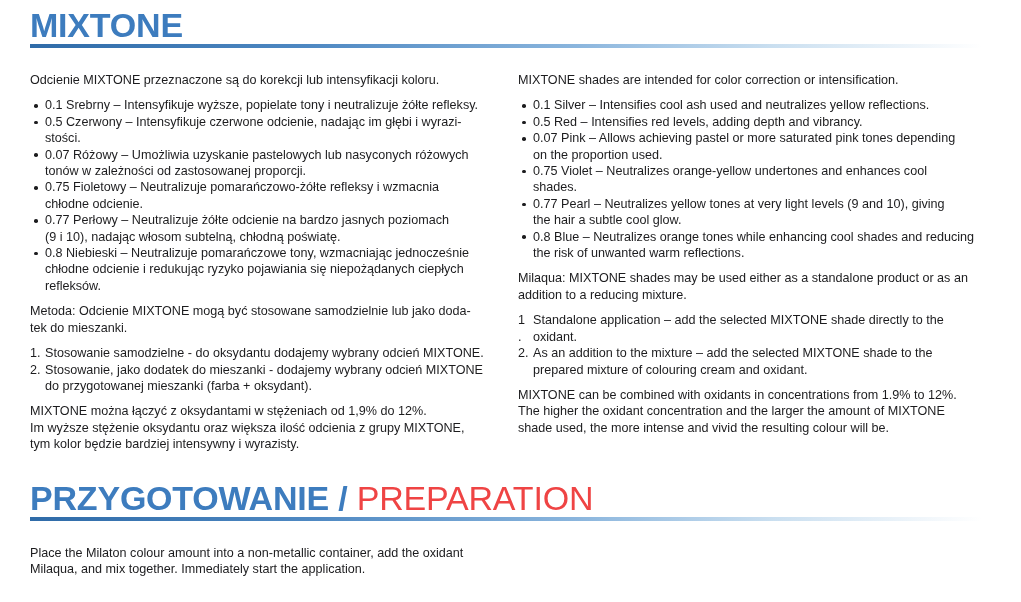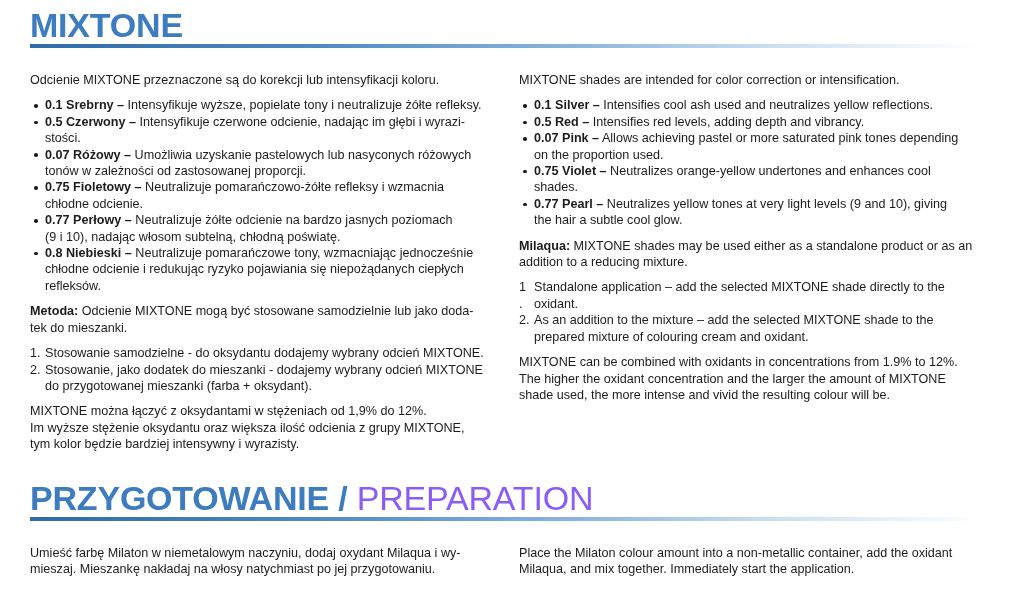--- a/index.html
+++ b/index.html
@@ -7,34 +7,34 @@
     width:1021px;height:602px;overflow:hidden;background:#ffffff;
     font-family:"Liberation Sans",sans-serif;color:#1c1c1e;
     -webkit-font-smoothing:antialiased;
   }
   .doc{position:relative;width:1021px;height:602px;}
   .heading{
     margin:10px 30px 0 30px;
     font-size:34px;line-height:30px;font-weight:700;
     color:#3d7cbe;letter-spacing:-0.2px;
   }
-  .heading .light{font-weight:400;color:#8b5cf6;}
+  .heading .light{font-weight:400;color:#ef4444;}
   .rule{
     height:4px;margin-left:30px;margin-top:4px;
     background:linear-gradient(90deg,#2f6ba8 0%,#4e88c2 28%,#8ab5dd 55%,#cadff0 75%,rgba(255,255,255,0) 96%);
   }
   .cols{
     display:flex;gap:16px;margin:24px 30px 0 30px;
-    font-size:12.6px;line-height:16.4px;justify-content:space-between;
+    font-size:12.6px;line-height:16.4px;
   }
   .col{width:472px;}
   .pre{white-space:pre-line;}
   p{margin:0;}
   .para{margin-bottom:9px;}
-  b{font-weight:700;}
+  b{font-weight:400;}
   ul.shades{list-style:none;margin:0 0 9px 0;padding:0;}
   ul.shades li{position:relative;padding-left:15px;}
   ul.shades li::before{
     content:"";position:absolute;left:4px;top:6.8px;
     width:3.6px;height:3.6px;border-radius:50%;background:#1c1c1e;
   }
   .steps{margin:9px 0;}
   .steprow{display:flex;}
   .stepnum{flex:none;width:15px;}
   .sec2{margin-top:30px;}
@@ -88,20 +88,22 @@
         <p class="para">MIXTONE shades are intended for color correction or intensification.</p>
         <ul class="shades">
           <li><b>0.1 Silver –</b> <span class="pre">Intensifies cool ash used and neutralizes yellow reflections.</span></li>
           <li><b>0.5 Red –</b> <span class="pre">Intensifies red levels, adding depth and vibrancy.</span></li>
           <li><b>0.07 Pink –</b> <span class="pre">Allows achieving pastel or more saturated pink tones depending
 on the proportion used.</span></li>
           <li><b>0.75 Violet –</b> <span class="pre">Neutralizes orange-yellow undertones and enhances cool
 shades.</span></li>
           <li><b>0.77 Pearl –</b> <span class="pre">Neutralizes yellow tones at very light levels (9 and 10), giving
 the hair a subtle cool glow.</span></li>
+          <li><b>0.8 Blue –</b> <span class="pre">Neutralizes orange tones while enhancing cool shades and reducing
+the risk of unwanted warm reflections.</span></li>
         </ul>
         <p class="para"><b>Milaqua:</b> <span class="pre">MIXTONE shades may be used either as a standalone product or as an
 addition to a reducing mixture.</span></p>
         <div class="steps">
           <div class="steprow">
               <span class="stepnum pre">1
 .</span>
               <span class="pre">Standalone application – add the selected MIXTONE shade directly to the
 oxidant.</span>
             </div>
@@ -117,23 +119,19 @@
       </div>
 
     </div>
   </section>
 
   <section class="sec2">
     <div class="heading"><span>PRZYGOTOWANIE /</span> <span class="light">PREPARATION</span></div>
     <div class="rule"></div>
     <div class="cols">
       <div class="col">
-        <p class="pre">Umieść farbę Milaton w niemetalowym naczyniu, dodaj oxydant Milaqua i wy-
-mieszaj. Mieszankę nakładaj na włosy natychmiast po jej przygotowaniu.</p>
-      </div>
-      <div class="col">
         <p class="pre">Place the Milaton colour amount into a non-metallic container, add the oxidant
 Milaqua, and mix together. Immediately start the application.</p>
       </div>
     </div>
   </section>
 
 </div>
 
 </body></html>

